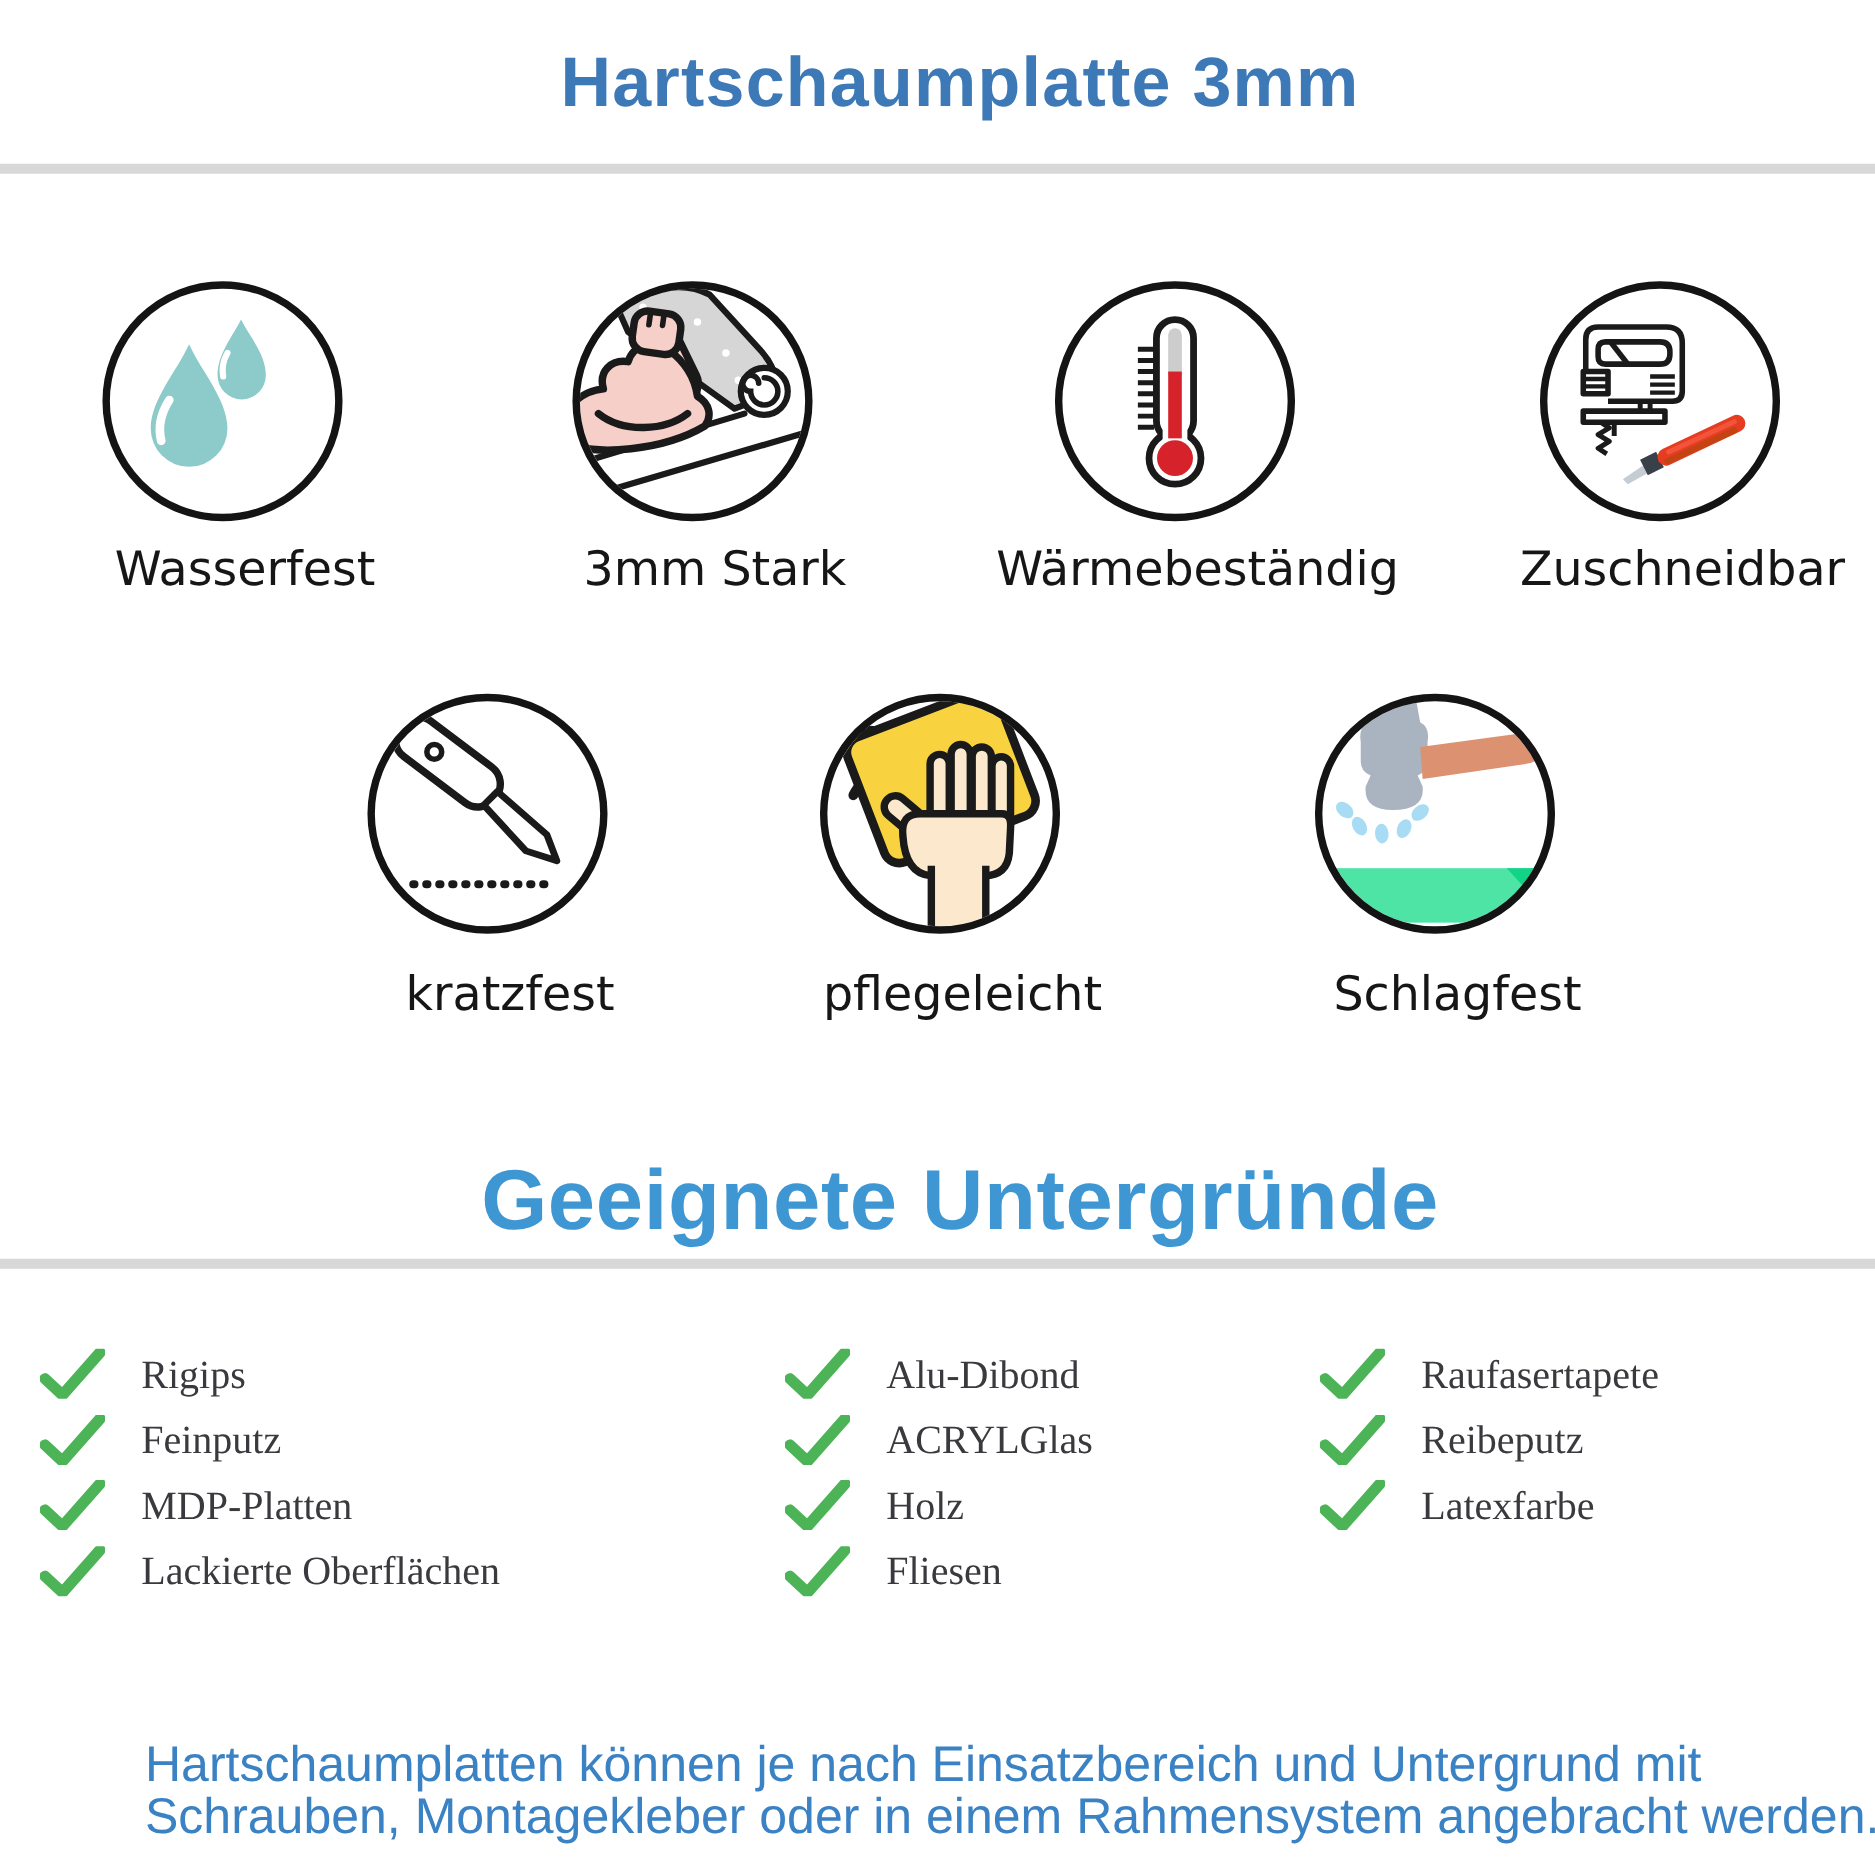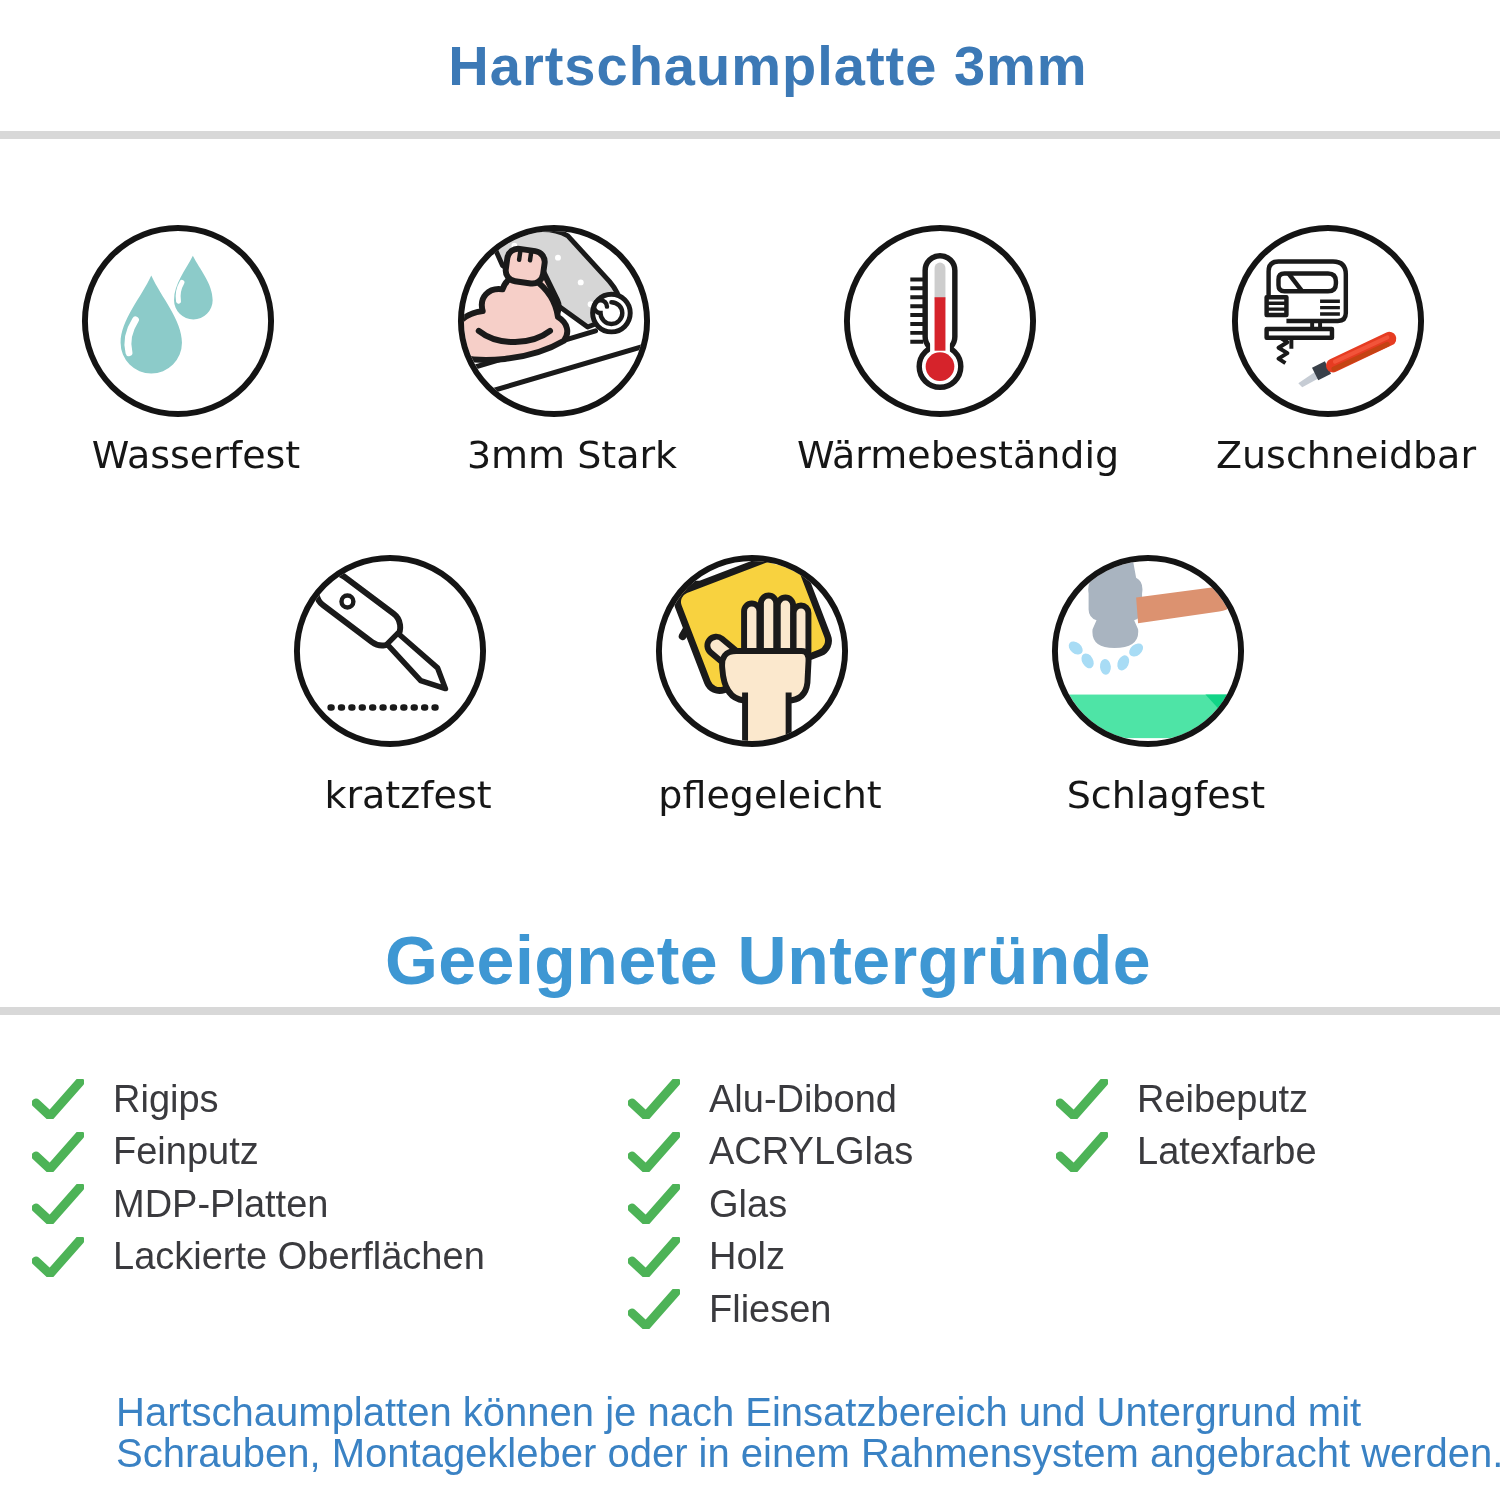--- a/index.html
+++ b/index.html
@@ -10,21 +10,21 @@
       font-weight:700;color:#3c79b6;letter-spacing:1px;}
   .h2{left:0;width:1500px;top:928px;text-align:center;font-size:68px;line-height:64px;
       font-weight:700;color:#3e97d3;letter-spacing:0.5px;}
   .divider{left:0;width:1500px;height:8px;background:#d8d8d8;}
   .badge{position:absolute;width:198px;height:198px;}
   .lbl{position:absolute;width:440px;text-align:center;font-size:38px;line-height:42px;
        color:#161616;font-family:"DejaVu Sans", sans-serif;}
   .scol{position:absolute;top:1073px;}
   .sitem{display:flex;align-items:center;height:52.5px;}
   .sitem svg{width:52px;height:40px;margin-right:29px;flex:none;}
-  .stxt{font-size:38px;color:#3a3a3e;white-space:nowrap;font-family:Liberation Sans, sans-serif;}
+  .stxt{font-size:32px;color:#3a3a3e;white-space:nowrap;font-family:Liberation Serif, serif;}
   .footer{left:53px;top:1392px;font-size:40px;line-height:40.5px;color:#3a82c4;white-space:nowrap;margin-left:45px;}
 </style>
 </head>
 <body>
 
 <div class="stage">
 
   <div class="abs h1">Hartschaumplatte 3mm</div>
   <div class="abs divider" style="top:131px"></div>
 
@@ -231,37 +231,37 @@
     <div class="sitem">
       <svg viewBox="0 0 52 40">
           <path d="M4 24 L18 37 L48 3" stroke="#4db357" stroke-width="9" fill="none" stroke-linecap="round" stroke-linejoin="round"></path>
         </svg>
       <span class="stxt">ACRYLGlas</span>
     </div>
     <div class="sitem">
       <svg viewBox="0 0 52 40">
           <path d="M4 24 L18 37 L48 3" stroke="#4db357" stroke-width="9" fill="none" stroke-linecap="round" stroke-linejoin="round"></path>
         </svg>
-      <span class="stxt">Glas</span>
-    </div>
-    <div class="sitem">
-      <svg viewBox="0 0 52 40">
-          <path d="M4 24 L18 37 L48 3" stroke="#4db357" stroke-width="9" fill="none" stroke-linecap="round" stroke-linejoin="round"></path>
-        </svg>
       <span class="stxt">Holz</span>
     </div>
     <div class="sitem">
       <svg viewBox="0 0 52 40">
           <path d="M4 24 L18 37 L48 3" stroke="#4db357" stroke-width="9" fill="none" stroke-linecap="round" stroke-linejoin="round"></path>
         </svg>
       <span class="stxt">Fliesen</span>
     </div>
   </div>
 
   <div class="scol" style="left:1056px">
+    <div class="sitem">
+      <svg viewBox="0 0 52 40">
+          <path d="M4 24 L18 37 L48 3" stroke="#4db357" stroke-width="9" fill="none" stroke-linecap="round" stroke-linejoin="round"></path>
+        </svg>
+      <span class="stxt">Raufasertapete</span>
+    </div>
     <div class="sitem">
       <svg viewBox="0 0 52 40">
           <path d="M4 24 L18 37 L48 3" stroke="#4db357" stroke-width="9" fill="none" stroke-linecap="round" stroke-linejoin="round"></path>
         </svg>
       <span class="stxt">Reibeputz</span>
     </div>
     <div class="sitem">
       <svg viewBox="0 0 52 40">
           <path d="M4 24 L18 37 L48 3" stroke="#4db357" stroke-width="9" fill="none" stroke-linecap="round" stroke-linejoin="round"></path>
         </svg>

